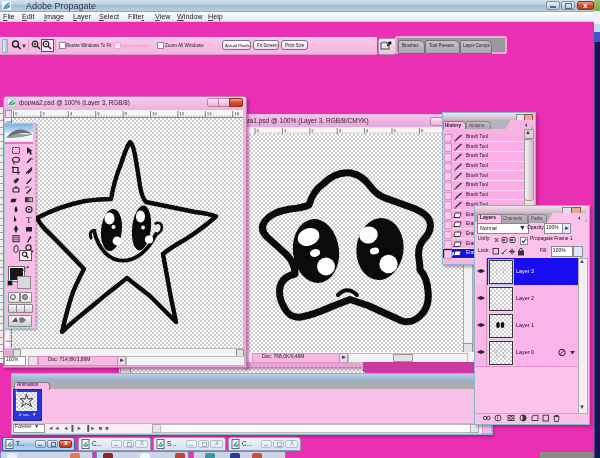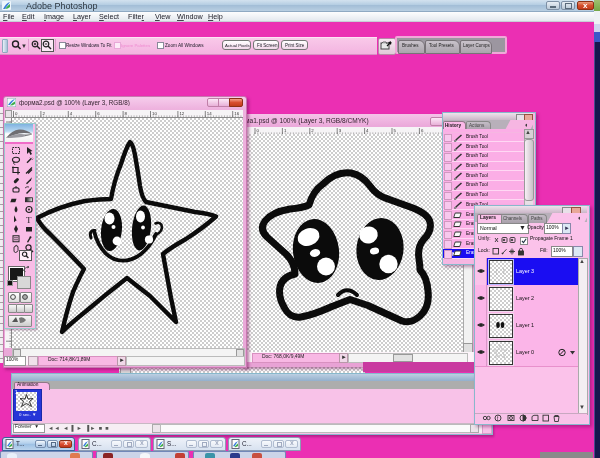--- a/index.html
+++ b/index.html
@@ -17,21 +17,21 @@
 <div class="a" style="left:594px;top:32px;width:6px;height:10px;background:#3c58c8;"></div>
 
 <div class="a" style="left:0;top:0;width:594px;height:458px;background:#EB2FB3;"></div>
 
 <div class="a" style="left:0;top:0;width:594px;height:11px;background:linear-gradient(#d3e2ef,#b4cde2 45%,#a3bed7 50%,#b9cfe2);border-bottom:1px solid #8fa9c2;"></div>
 <svg class="a" style="left:2px;top:1px" width="9" height="9" viewBox="0 0 9 9">
     <rect x="0" y="0" width="9" height="9" rx="1" fill="#eef6fb"></rect>
     <path d="M1,8 Q4,2 8,1 Q5,5 3,8 Z" fill="#3a7edb"></path>
     <path d="M3,8 Q6,4 8,3 L8,6 Q6,8 3,8 Z" fill="#3fae49"></path>
   </svg>
-<div class="t" style="left:26px;top:1px;font-size:9px;color:#2d3740;">Adobe Photoshop</div>
+<div class="t" style="left:26px;top:1px;font-size:9px;color:#2d3740;">Adobe Propagate</div>
 
 <div class="a" style="left:546px;top:1px;width:14px;height:9px;background:linear-gradient(#e8eef5,#b9c8d6);border:1px solid #7e90a5;border-radius:2px;box-sizing:border-box;"></div>
 <div class="a" style="left:550px;top:6px;width:6px;height:2px;background:#5a6a7a;"></div>
 <div class="a" style="left:561px;top:1px;width:14px;height:9px;background:linear-gradient(#e8eef5,#b9c8d6);border:1px solid #7e90a5;border-radius:2px;box-sizing:border-box;"></div>
 <div class="a" style="left:565px;top:3px;width:5px;height:4px;border:1px solid #5a6a7a;"></div>
 <div class="a" style="left:577px;top:1px;width:17px;height:9px;background:linear-gradient(#ea9a7a,#d4502c 50%,#c23c1c);border:1px solid #8c3014;border-radius:2px;box-sizing:border-box;"></div>
 <div class="t" style="left:583px;top:1px;font-size:8px;color:#fff;font-weight:bold;">x</div>
 
 <div class="a" style="left:0;top:12px;width:594px;height:9px;background:linear-gradient(#fdfdfe,#e3e8ee);border-bottom:1px solid #c8cdd6;"></div>
 <div class="t" style="left:3px;top:12.5px;font-size:9px;transform:scale(0.8);color:#1a1a24;"><span style="text-decoration:underline">F</span>ile</div>

